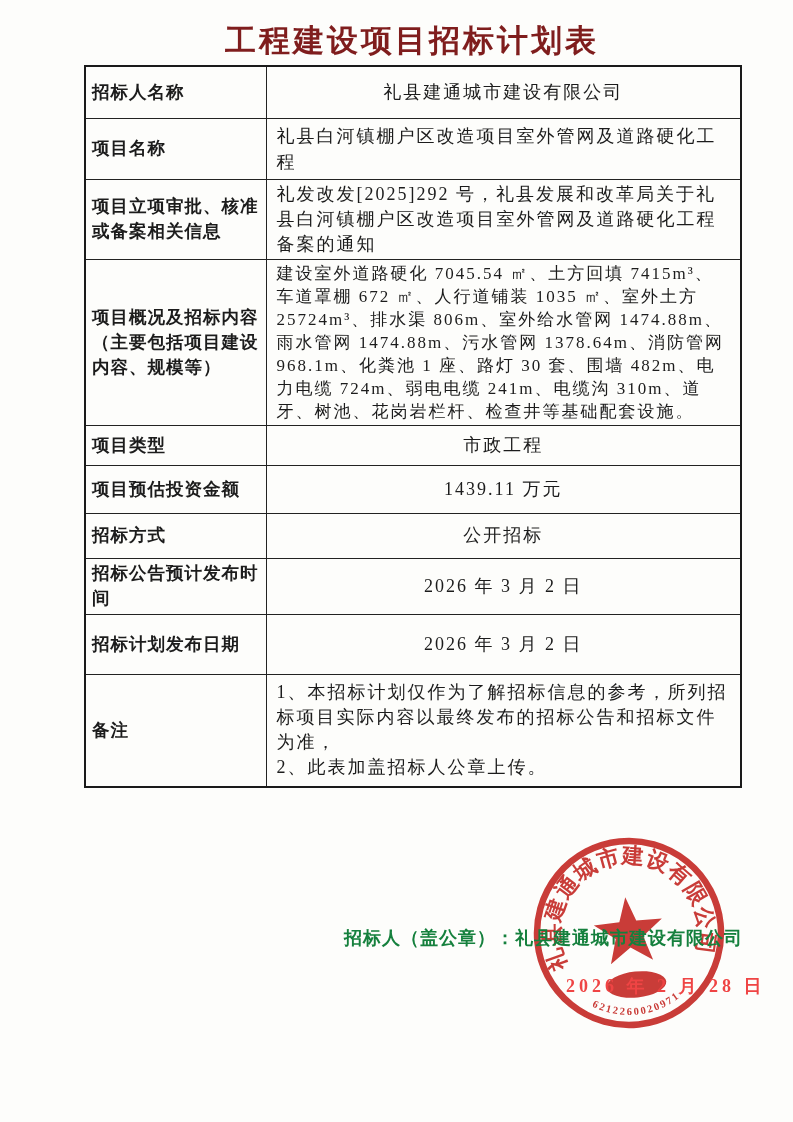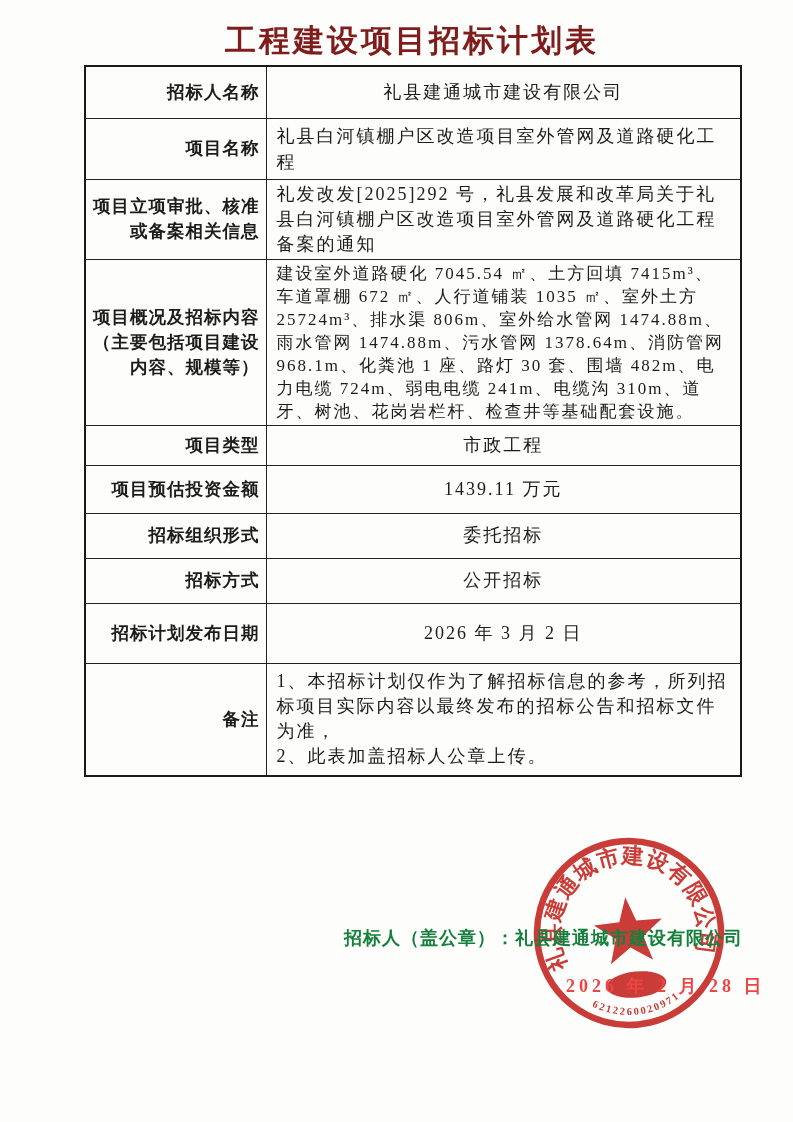--- a/index.html
+++ b/index.html
@@ -21,21 +21,21 @@
   .bid-table td{
     border:1.6px solid #222;
     vertical-align:middle;
     padding:2px 10px;
     overflow:hidden;
   }
   .bid-table{border:2px solid #1a1a1a;}
   .col-label{width:181px;}
   .col-value{width:475px;}
   td.label-cell{
-    text-align:right;font-size:17.5px;font-weight:600;
+    text-align:left;font-size:17.5px;font-weight:600;
     letter-spacing:1px;line-height:25px;padding:2px 6px;
   }
   td.value-cell{
     font-size:18px;letter-spacing:2px;line-height:25px;
   }
   td.v-center{text-align:center;}
   td.v-left{text-align:left;}
   td.v-pre{white-space:pre-line;}
   tr.r5 td.value-cell{line-height:23px;font-size:17px;}
   tr.r2 td.value-cell{line-height:26px;margin-top:43px;}
@@ -91,27 +91,27 @@
       <td class="value-cell v-left">建设室外道路硬化 7045.54 ㎡、土方回填 7415m³、车道罩棚 672 ㎡、人行道铺装 1035 ㎡、室外土方 25724m³、排水渠 806m、室外给水管网 1474.88m、雨水管网 1474.88m、污水管网 1378.64m、消防管网 968.1m、化粪池 1 座、路灯 30 套、围墙 482m、电力电缆 724m、弱电电缆 241m、电缆沟 310m、道牙、树池、花岗岩栏杆、检查井等基础配套设施。</td>
     </tr>
     <tr class="r6">
       <td class="label-cell">项目类型</td>
       <td class="value-cell v-center">市政工程</td>
     </tr>
     <tr class="r7">
       <td class="label-cell">项目预估投资金额</td>
       <td class="value-cell v-center">1439.11 万元</td>
     </tr>
-    <tr class="r8">
-      <td class="label-cell">招标组织形式</td>
-      <td class="value-cell v-center">委托招标</td>
-    </tr>
     <tr class="r9">
       <td class="label-cell">招标方式</td>
       <td class="value-cell v-center">公开招标</td>
+    </tr>
+    <tr class="r10">
+      <td class="label-cell">招标公告预计发布时间</td>
+      <td class="value-cell v-center">2026 年 3 月 2 日</td>
     </tr>
     <tr class="r11">
       <td class="label-cell">招标计划发布日期</td>
       <td class="value-cell v-center">2026 年 3 月 2 日</td>
     </tr>
     <tr class="r12">
       <td class="label-cell">备注</td>
       <td class="value-cell v-left v-pre">1、本招标计划仅作为了解招标信息的参考，所列招标项目实际内容以最终发布的招标公告和招标文件为准，
 2、此表加盖招标人公章上传。</td>
     </tr>

